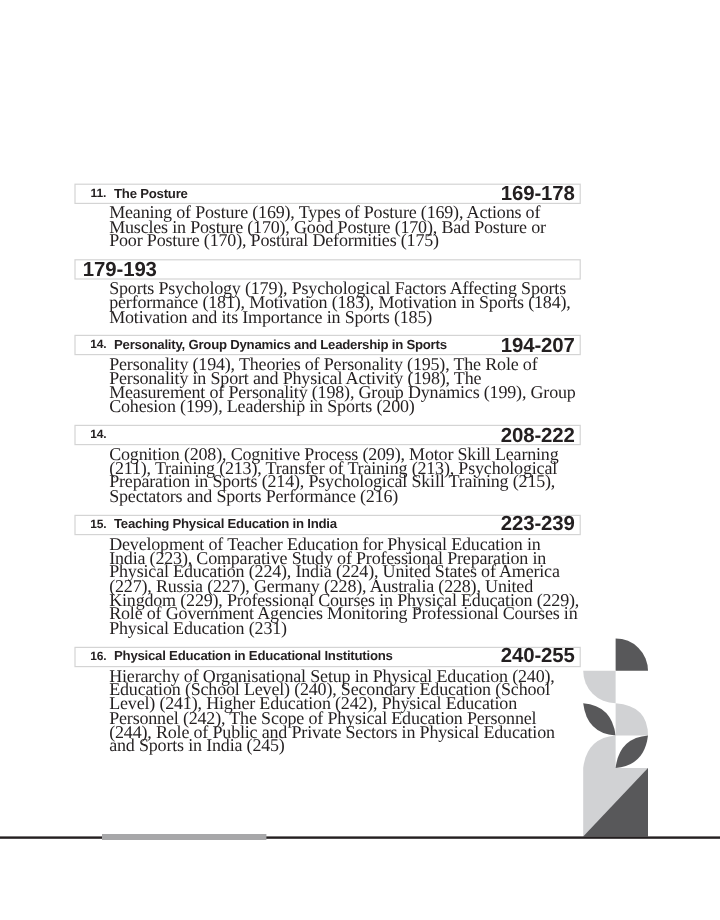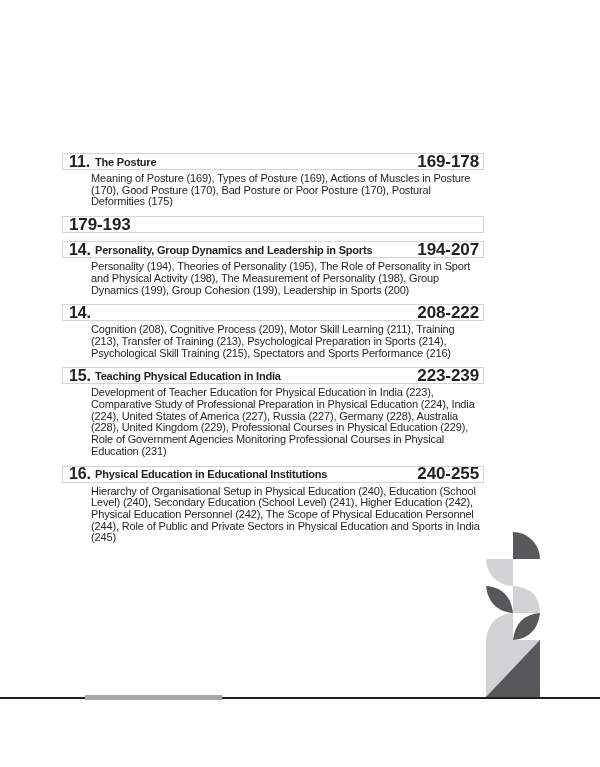--- a/index.html
+++ b/index.html
@@ -11,28 +11,29 @@
     position: absolute; left: 62px; top: 153px; width: 422px;
   }
   .entry { margin-bottom: 8px; }
   .entry-head {
     display: flex; align-items: center; justify-content: space-between;
     height: 17px; border: 1px solid #d4d4d4; box-sizing: border-box;
     padding: 0 4px 0 6px; background: #ffffff;
   }
   .entry-title-wrap { display: flex; align-items: center; }
   .entry-num {
-    font-weight: bold; font-size: 16px; width: 26px; display: inline-block;
+    font-weight: bold; font-size: 10px; width: 26px; display: inline-block;
     letter-spacing: -0.1px;
+    text-align: center;
   }
   .entry-title { font-weight: bold; font-size: 11px; letter-spacing: -0.2px; }
   .entry-pages { font-weight: bold; font-size: 17px; letter-spacing: -0.1px; }
   .entry-body {
-    font-size: 11px; line-height: 11.7px; padding: 3px 0 0 29px;
-    letter-spacing: -0.15px; color: #231f20;
+    font-size: 15px; line-height: 11.7px; padding: 3px 0 0 29px;
+    letter-spacing: -0.15px; color: #231f20; font-family: Liberation Serif, serif;
   }
   .bottom-rule {
     position: absolute; left: 0; top: 697px; width: 600px; height: 2px;
     background: #231f20;
   }
   .bottom-bar {
     position: absolute; left: 85px; top: 695px; width: 137px; height: 5px;
     background: #a7a7a9;
   }
   .deco { position: absolute; left: 484px; top: 530px; width: 58px; height: 168px; }
@@ -50,20 +51,21 @@
       </div>
       <span class="entry-pages">169-178</span>
     </div>
     <div class="entry-body">Meaning of Posture (169), Types of Posture (169), Actions of Muscles in Posture (170), Good Posture (170), Bad Posture or Poor Posture (170), Postural Deformities (175)</div>
   </div>
 
   <div class="entry">
     <div class="entry-head">
       <span class="entry-pages">179-193</span>
     </div>
+    <div class="entry-body">Sports Psychology (179), Psychological Factors Affecting Sports performance (181), Motivation (183), Motivation  in Sports (184),  Motivation and its Importance in Sports (185)</div>
   </div>
 
   <div class="entry">
     <div class="entry-head">
       <div class="entry-title-wrap">
         <span class="entry-num">14.</span>
         <span class="entry-title">Personality, Group Dynamics and Leadership in Sports</span>
       </div>
       <span class="entry-pages">194-207</span>
     </div>

